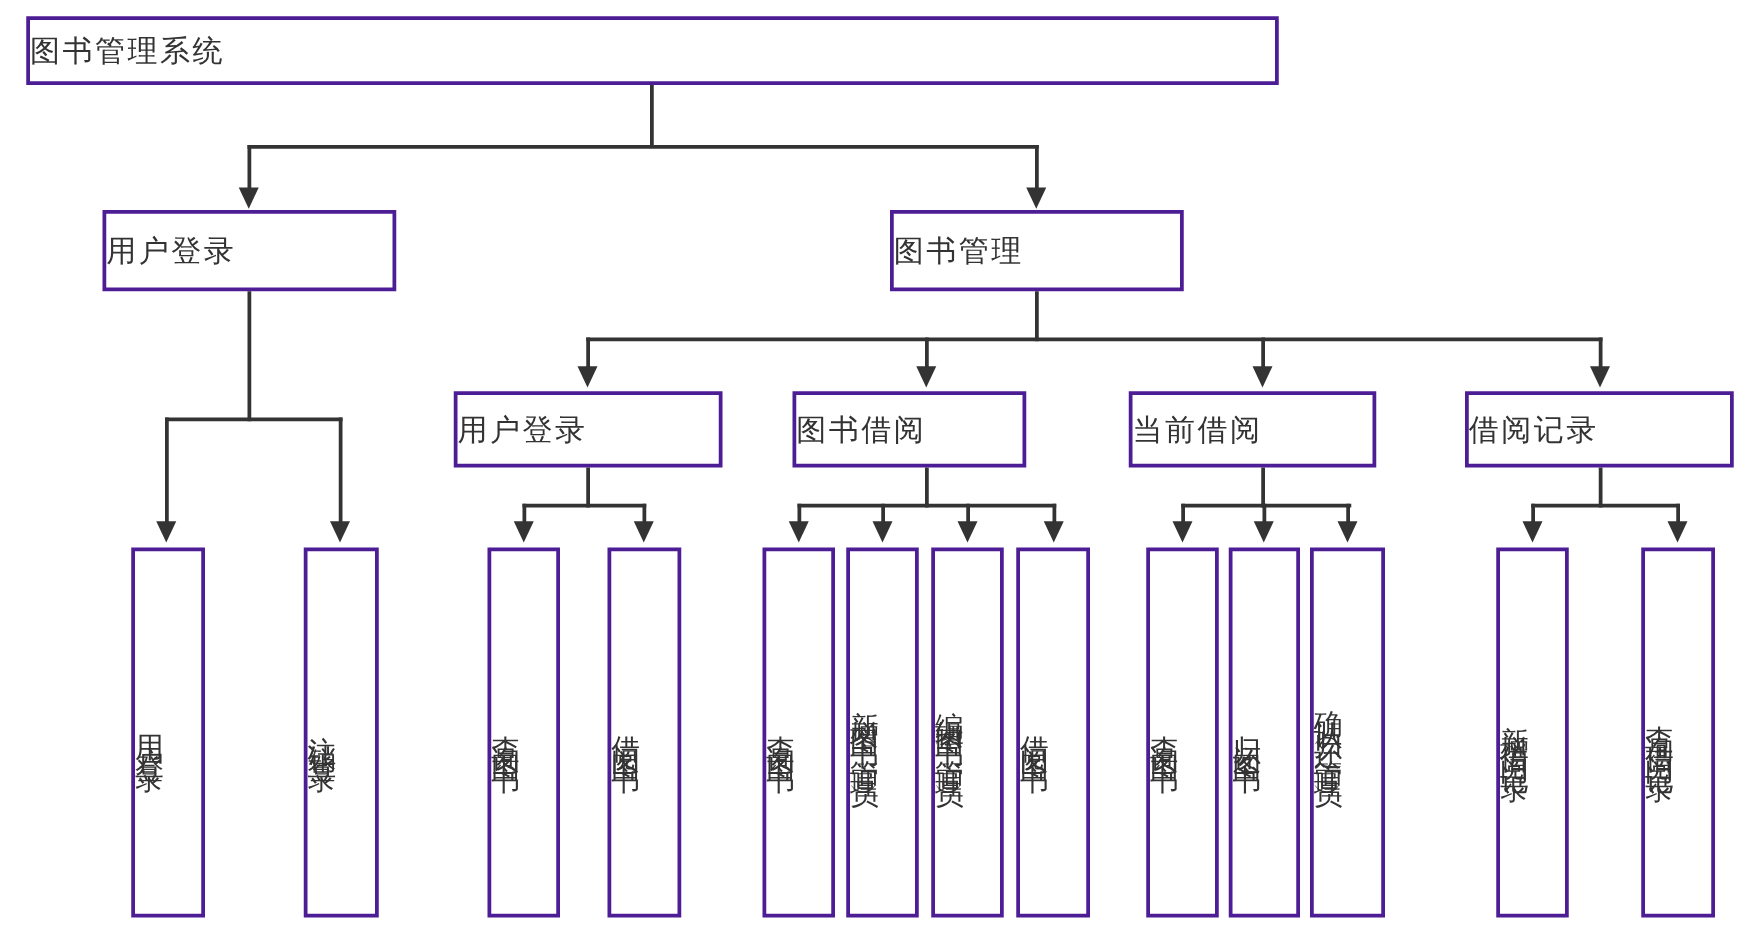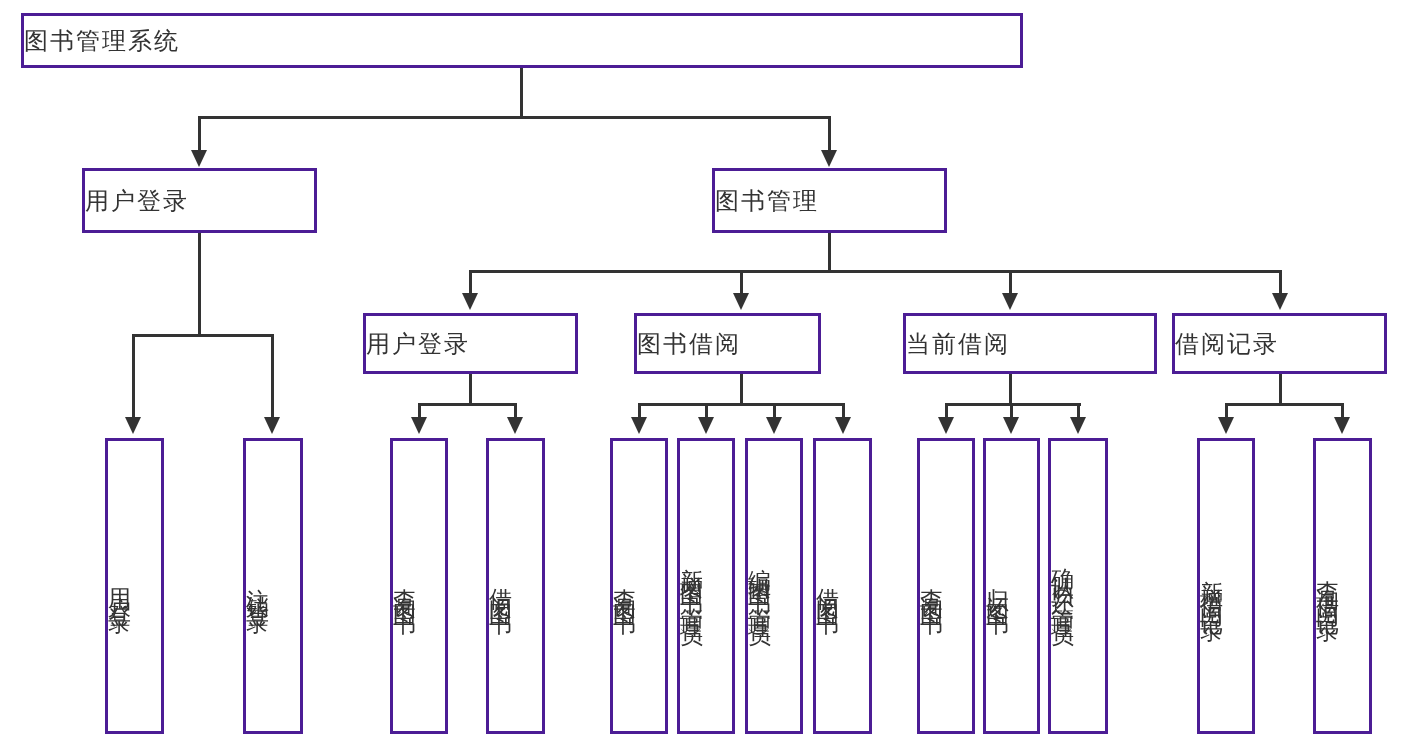--- a/index.html
+++ b/index.html
@@ -67,21 +67,21 @@
   <div class="ah" style="left:1002px;top:293px;"></div>
   <div class="vline" style="left:1279px;top:270px;width:3px;height:25px;"></div>
   <div class="ah" style="left:1272px;top:293px;"></div>
 
   <div class="box hbox" style="left:363px;top:313px;width:215px;height:61px;">
     <span>用户登录</span>
   </div>
   <div class="box hbox" style="left:634px;top:313px;width:187px;height:61px;">
     <span>图书借阅</span>
   </div>
-  <div class="box hbox" style="left:903px;top:313px;width:254px;height:61px;">
+  <div class="box hbox" style="left:903px;top:313px;width:198px;height:61px;">
     <span>当前借阅</span>
   </div>
   <div class="box hbox" style="left:1172px;top:313px;width:215px;height:61px;">
     <span>借阅记录</span>
   </div>
 
   <div class="vline" style="left:469px;top:374px;width:3px;height:32px;"></div>
   <div class="hline" style="left:418px;top:403px;width:99px;height:3px;"></div>
   <div class="vline" style="left:418px;top:403px;width:3px;height:16px;"></div>
   <div class="ah" style="left:411px;top:417px;"></div>

